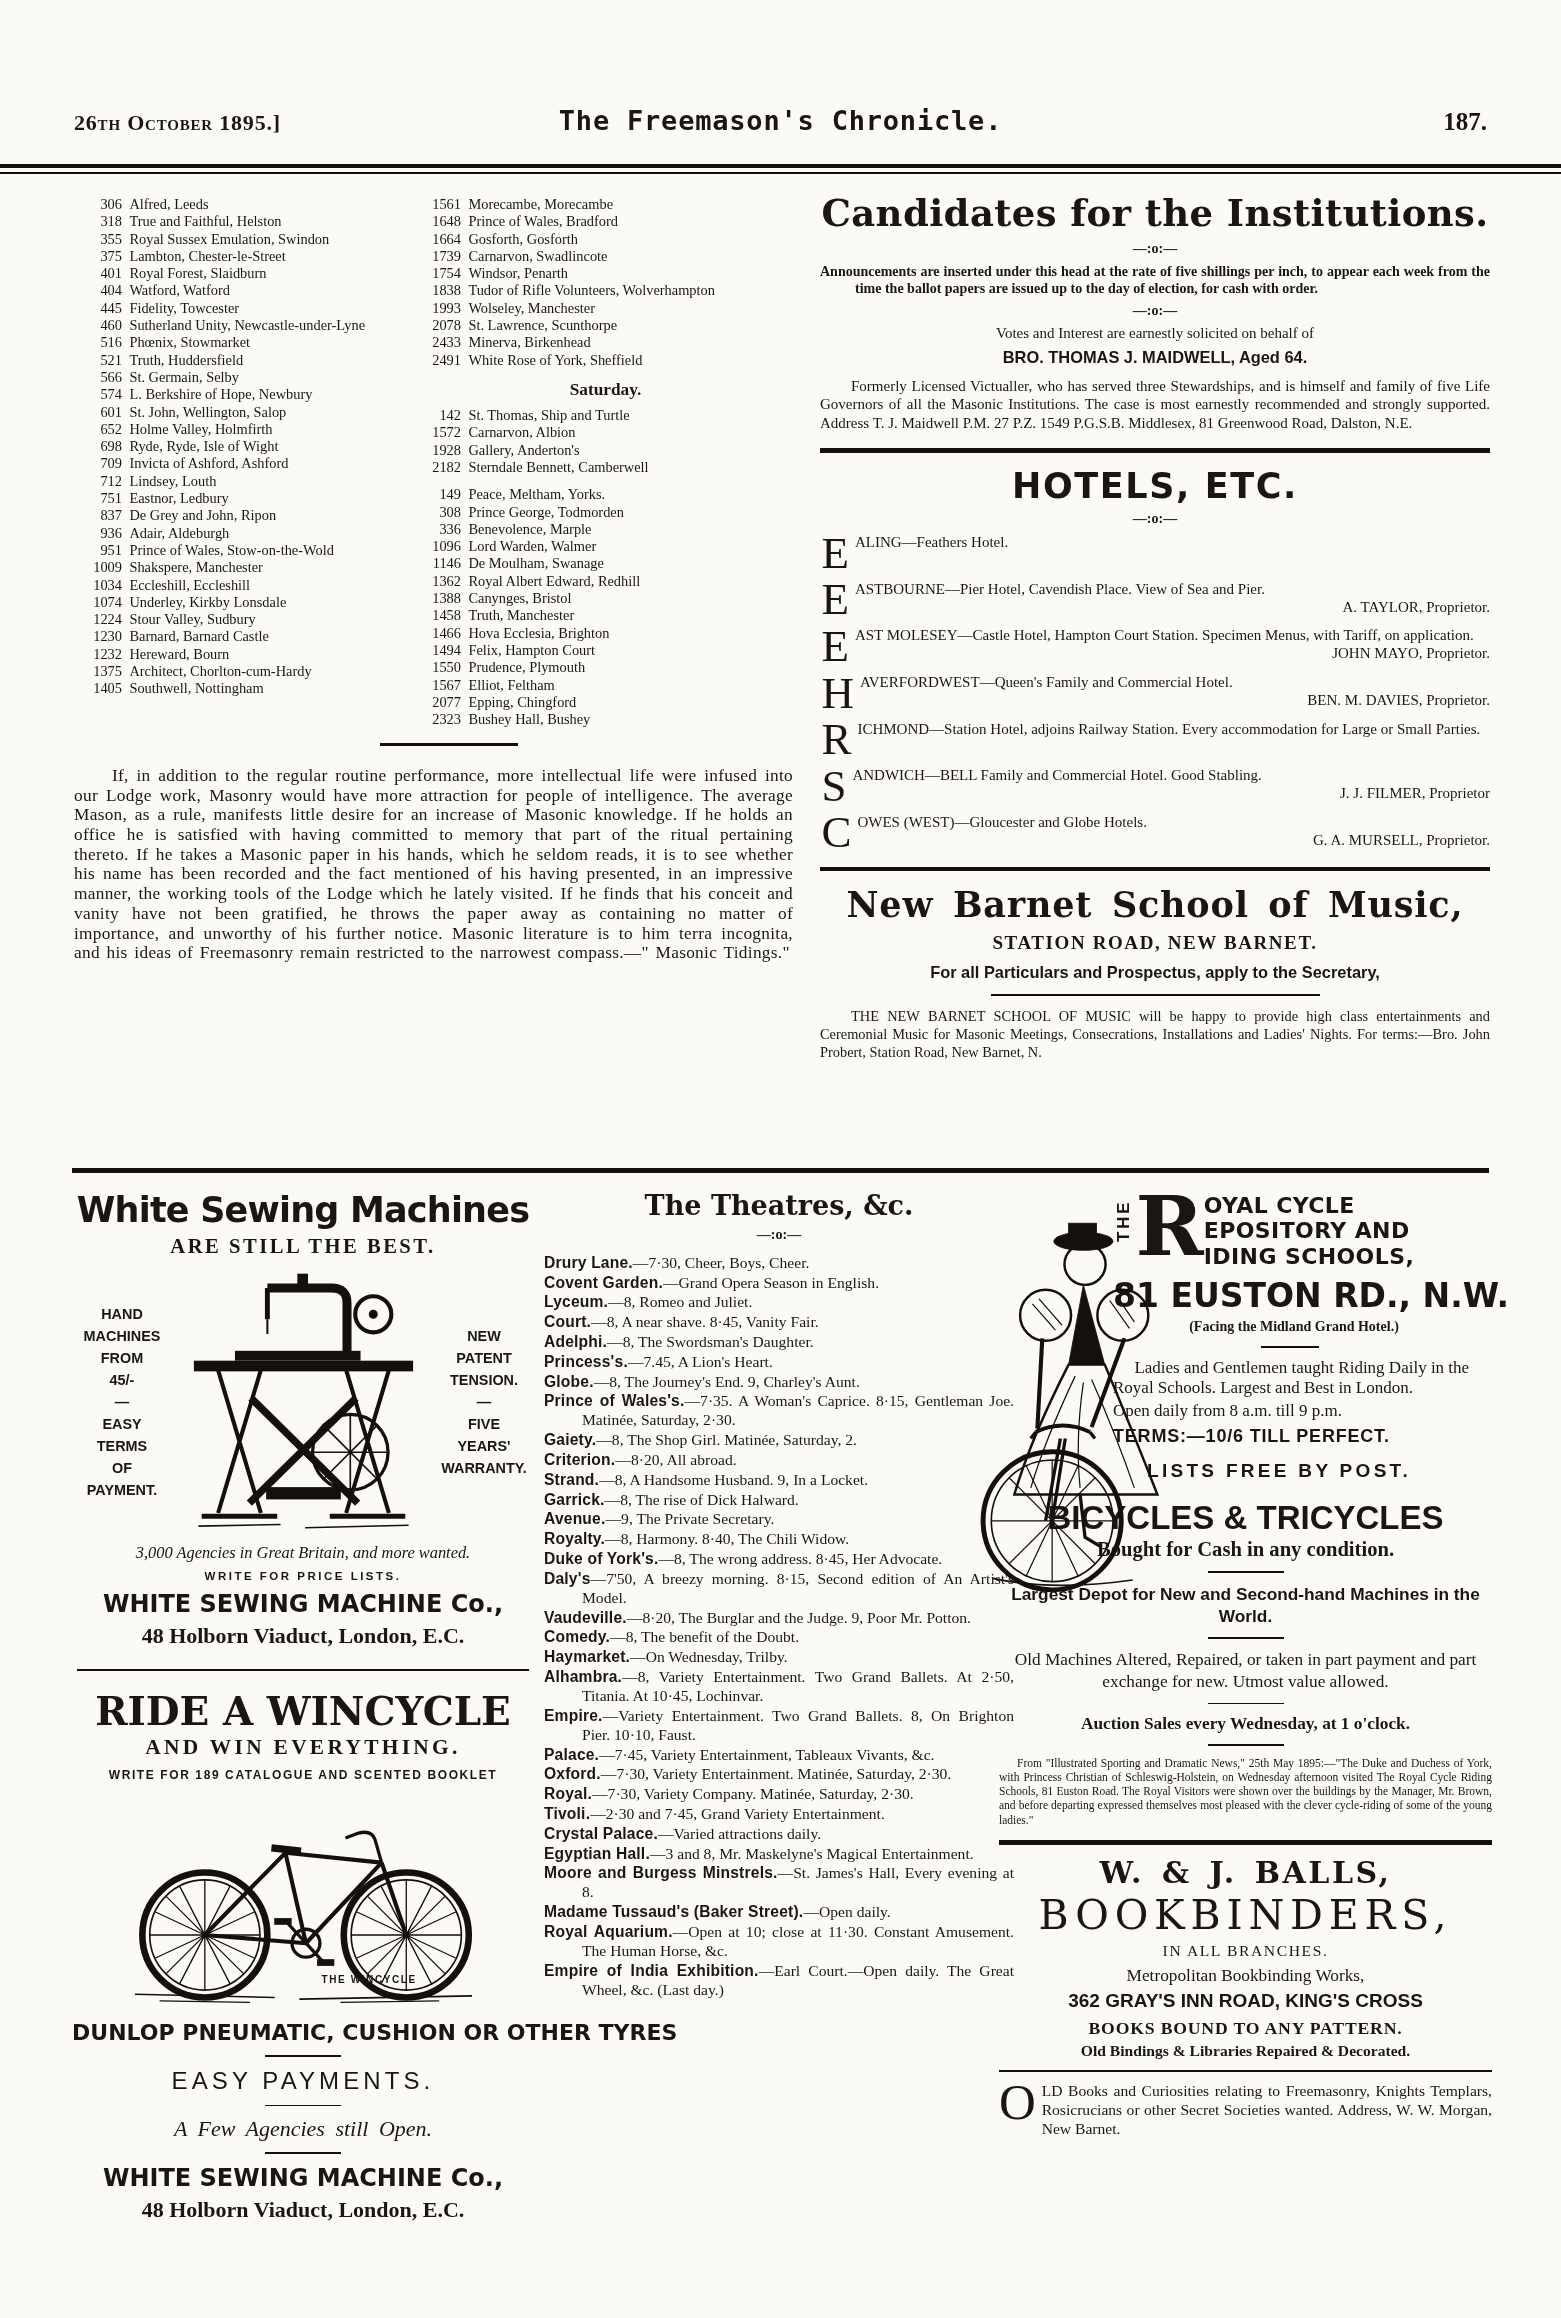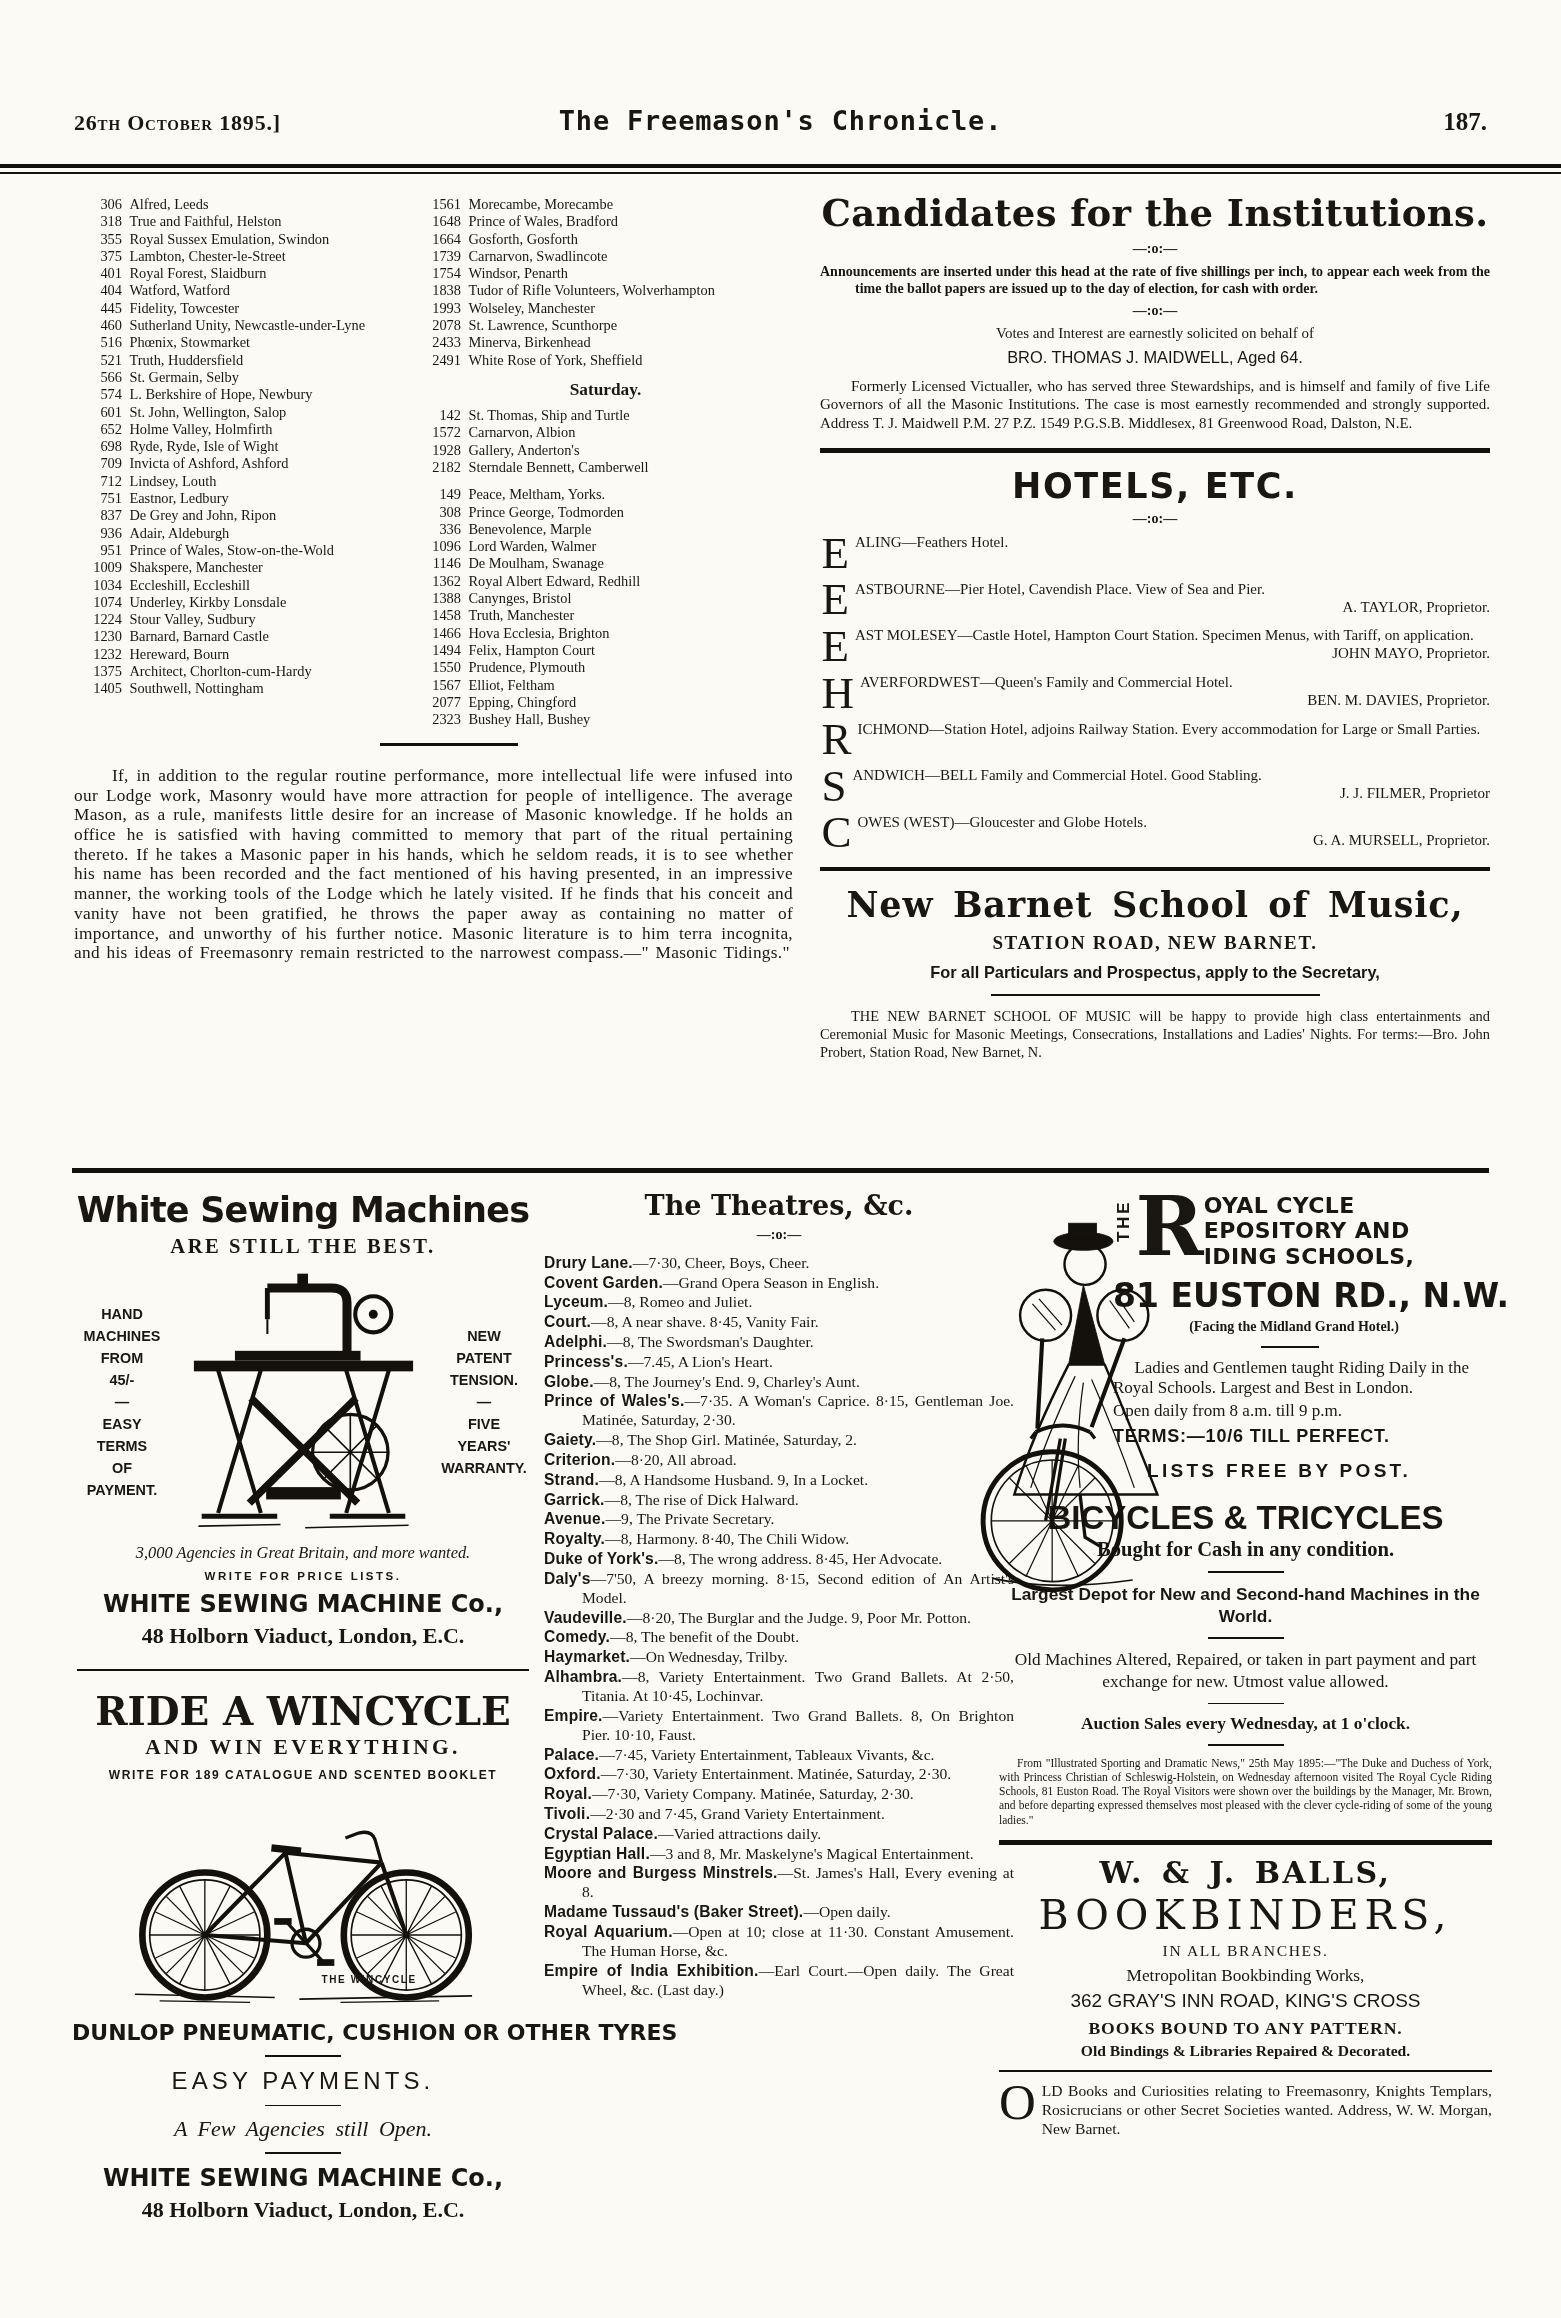--- a/index.html
+++ b/index.html
@@ -32,21 +32,21 @@
 
   
   .topright{position:absolute;top:191px;left:820px;width:670px;}
   .cand-title{font-family:"DejaVu Serif",serif;font-weight:bold;font-size:37px;text-align:center;letter-spacing:0.4px;}
   .orn{text-align:center;font-size:14px;margin:5.8px 0;font-weight:bold;}
   .cand-ann{font-weight:bold;font-size:14px;line-height:17.3px;padding-left:35px;text-indent:-35px;
             text-align:justify;}
   .benev-title{font-family:"Liberation Sans",sans-serif;font-weight:bold;font-size:33px;
                text-align:center;letter-spacing:0.8px;margin-top:8.2px;}
   .benev-l1{text-align:center;font-size:15px;margin-top:4px;}
-  .benev-l2{text-align:center;font-family:"Liberation Sans",sans-serif;font-weight:normal;font-size:16.4px;margin-top:5.8px;}
+  .benev-l2{text-align:center;font-family:"Liberation Sans",sans-serif;font-weight:bold;font-size:16.4px;margin-top:5.8px;}
   .benev-body{font-size:15px;line-height:18.5px;text-align:justify;text-indent:31px;margin-top:10px;}
   .rule-heavy{height:4.1px;background:#14110d;margin:16.4px 0 13px;}
   .hotels-title{font-family:"DejaVu Sans",sans-serif;font-weight:bold;font-size:35px;
                 text-align:center;letter-spacing:1.6px;}
   .hotel{font-size:15px;line-height:18px;margin-bottom:9px;overflow:hidden;}
   .hotel .dc{float:left;font-size:45px;line-height:36px;padding:1.6px 5.8px 0 1.6px;}
   .hotel .prop{text-align:right;font-size:15px;}
   .school-title{font-family:"DejaVu Serif",serif;font-weight:bold;font-size:35px;text-align:center;
                 letter-spacing:0.8px;word-spacing:6.6px;}
   .school-sub{text-align:center;font-weight:bold;font-size:19px;letter-spacing:1.6px;margin-top:7.4px;}
@@ -120,21 +120,21 @@
             text-align:center;margin-top:10px;}
   .bt-old{font-size:17.3px;line-height:22px;text-align:center;margin-top:10px;}
   .bt-auction{font-weight:bold;font-size:17.3px;text-align:center;margin-top:10px;}
   .bt-press{font-size:11.5px;line-height:14.2px;text-align:justify;margin-top:10px;text-indent:18px;}
   .rule-heavy2{height:5px;background:#14110d;margin:13px 0 10px;}
   .bb-name{font-family:"DejaVu Serif",serif;font-weight:bold;font-size:30px;text-align:center;
            letter-spacing:2.5px;word-spacing:5px;}
   .bb-trade{font-family:"DejaVu Serif",serif;font-size:41px;text-align:center;letter-spacing:5.8px;margin-top:1.6px;}
   .bb-branches{font-size:15.6px;text-align:center;letter-spacing:1.6px;margin-top:2.5px;}
   .bb-works{font-size:17.3px;text-align:center;margin-top:5.8px;}
-  .bb-addr{font-family:"Liberation Sans",sans-serif;font-weight:normal;font-size:19px;text-align:center;margin-top:4.1px;}
+  .bb-addr{font-family:"Liberation Sans",sans-serif;font-weight:bold;font-size:19px;text-align:center;margin-top:4.1px;}
   .bb-bound{font-weight:bold;font-size:17.7px;letter-spacing:0.8px;text-align:center;margin-top:5.8px;}
   .bb-repair{font-weight:bold;font-size:15.6px;text-align:center;margin-top:3.3px;}
   .bb-rule{height:2.5px;background:#14110d;margin:10px 0 8.2px;}
   .ob{font-size:15.6px;line-height:19px;text-align:justify;overflow:hidden;}
   .ob .dc{float:left;font-size:51px;line-height:41px;padding:1.6px 5.8px 0 0;}
 
   svg{display:inline-block;}
   .ink{stroke:#14110d;fill:none;}
 </style>
 </head>

